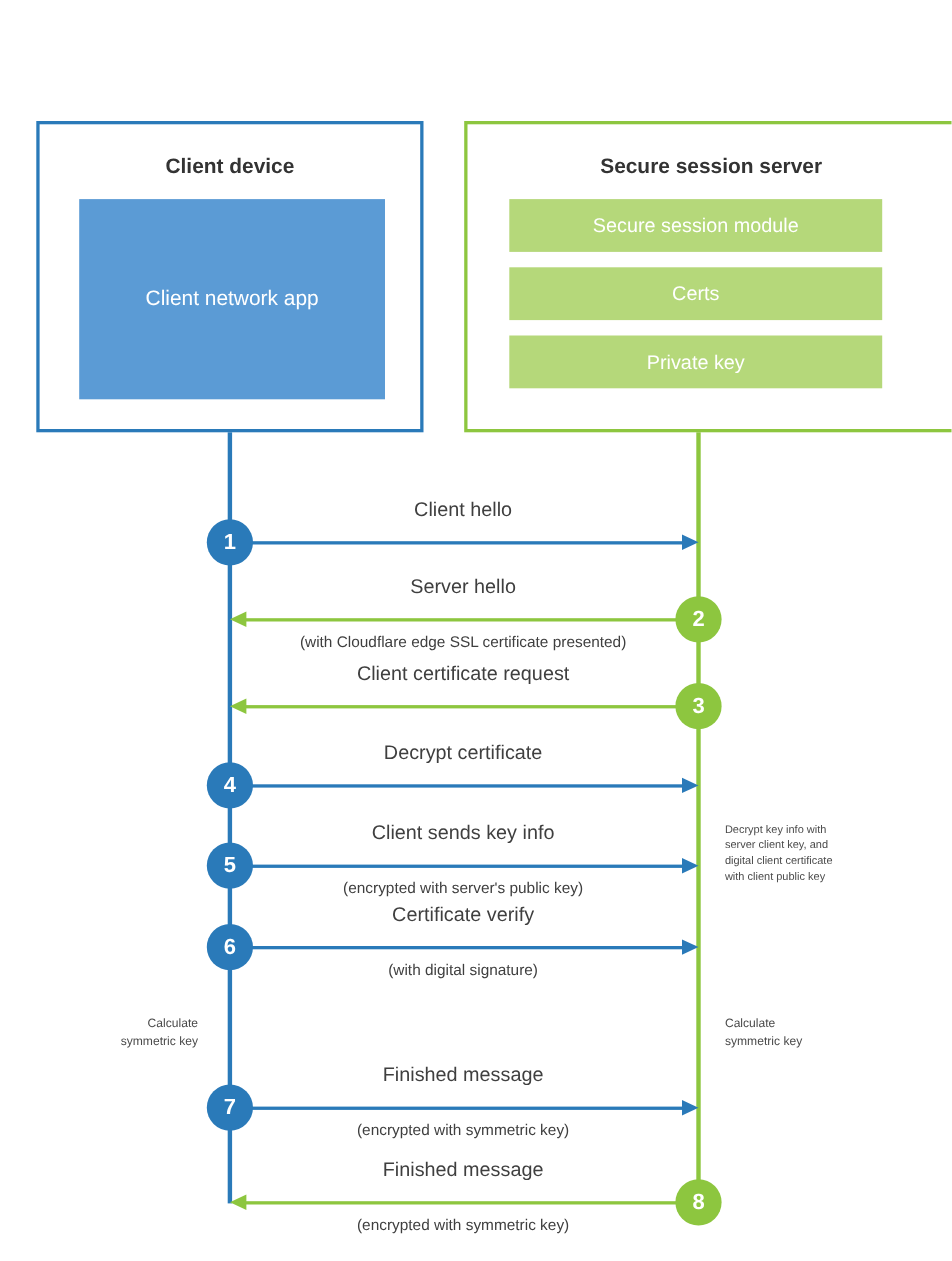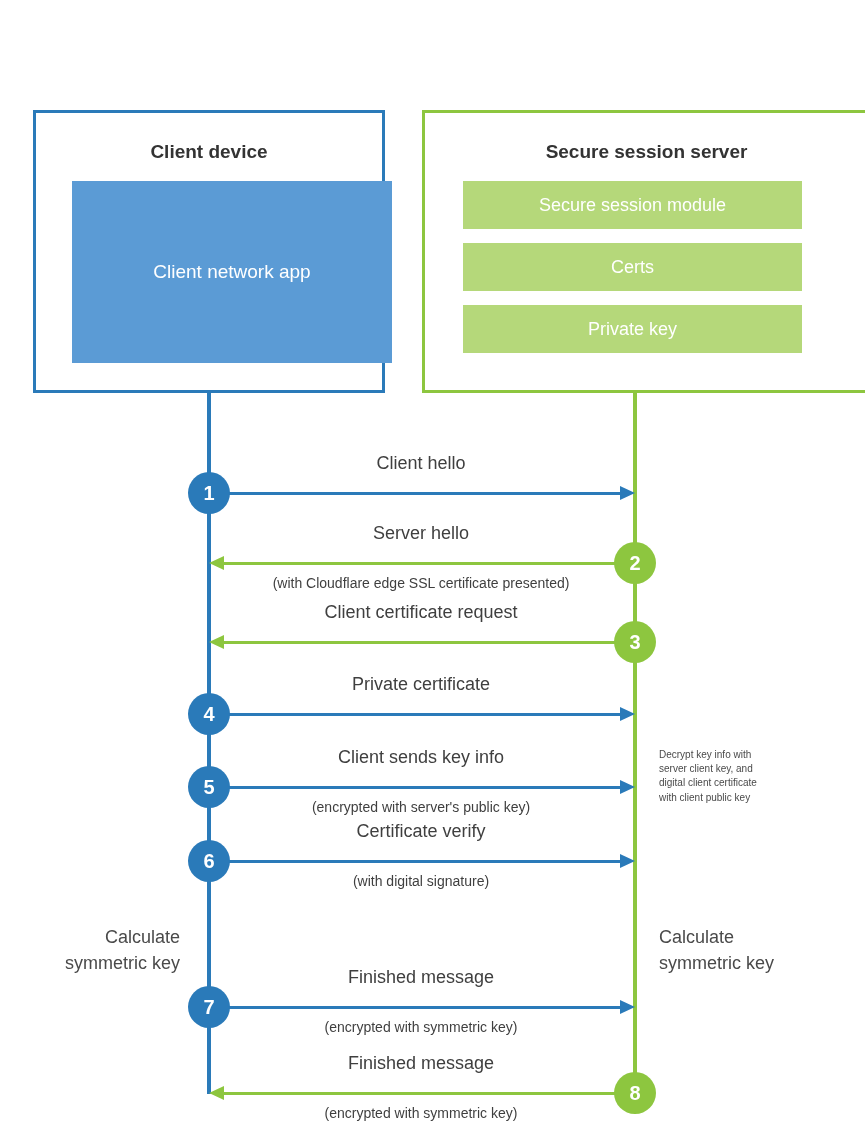--- a/index.html
+++ b/index.html
@@ -21,21 +21,21 @@
   .actor-box { position: absolute; background: #ffffff; }
   .actor-box.client { left: 33px; top: 110px; width: 352px; height: 283px;
     border: 3px solid #2a7ab9; }
   .actor-box.server { left: 422px; top: 110px; width: 449px; height: 283px;
     border: 3px solid #8dc63f; }
   .actor-title {
     position: absolute; left: 0; right: 0; top: 28px; text-align: center;
     font-size: 19px; font-weight: bold; color: #333333;
   }
   .client-app-box {
-    position: absolute; left: 36px; top: 68px; width: 320px; height: 182px;
+    position: absolute; left: 36px; top: 68px; width: 278px; height: 182px;
     background: #5b9bd5; color: #ffffff; font-size: 19px; font-weight: 400;
     display: flex; align-items: center; justify-content: center;
     text-align: center; line-height: 1.3;
   }
   .server-bar {
     position: absolute; left: 38px; width: 339px; height: 48px;
     background: #b5d87a; color: #ffffff; font-size: 18px; font-weight: 400;
     display: flex; align-items: center; justify-content: center;
     text-align: center;
   }
@@ -82,21 +82,21 @@
 
   .msg-label {
     position: absolute; left: 209px; width: 424px; text-align: center;
     color: #3f3f3f; white-space: nowrap;
   }
   .msg-label.primary { font-size: 18px; top: -40px; }
   .msg-label.secondary { font-size: 14px; top: 12px; }
 
   
   .side-note {
-    position: absolute; color: #4a4a4a; font-size: 18px; line-height: 1.45;
+    position: absolute; color: #4a4a4a; font-size: 11px; line-height: 1.45;
   }
   .side-note.left { left: 40px; top: 924px; width: 140px; text-align: right; }
   .side-note.right { left: 659px; top: 924px; width: 180px; text-align: left; }
   .side-note.decrypt { left: 659px; top: 748px; width: 190px; text-align: left;
     font-size: 10px; line-height: 1.42; }
   .side-note .ln { display: block; }
 </style>
 </head>
 <body>
 
@@ -136,21 +136,21 @@
 
   <div class="msg rtl green" style="top:642px">
     <div class="msg-label primary">Client certificate request</div>
     <div class="shaft"></div>
     <div class="head"></div>
     <div class="step-circle green">3</div>
     <div class="msg-label secondary"></div>
   </div>
 
   <div class="msg ltr blue" style="top:714px">
-    <div class="msg-label primary">Private certificate</div>
+    <div class="msg-label primary">Decrypt certificate</div>
     <div class="shaft"></div>
     <div class="head"></div>
     <div class="step-circle blue">4</div>
     <div class="msg-label secondary"></div>
   </div>
 
   <div class="msg ltr blue" style="top:787px">
     <div class="msg-label primary">Client sends key info</div>
     <div class="shaft"></div>
     <div class="head"></div>

